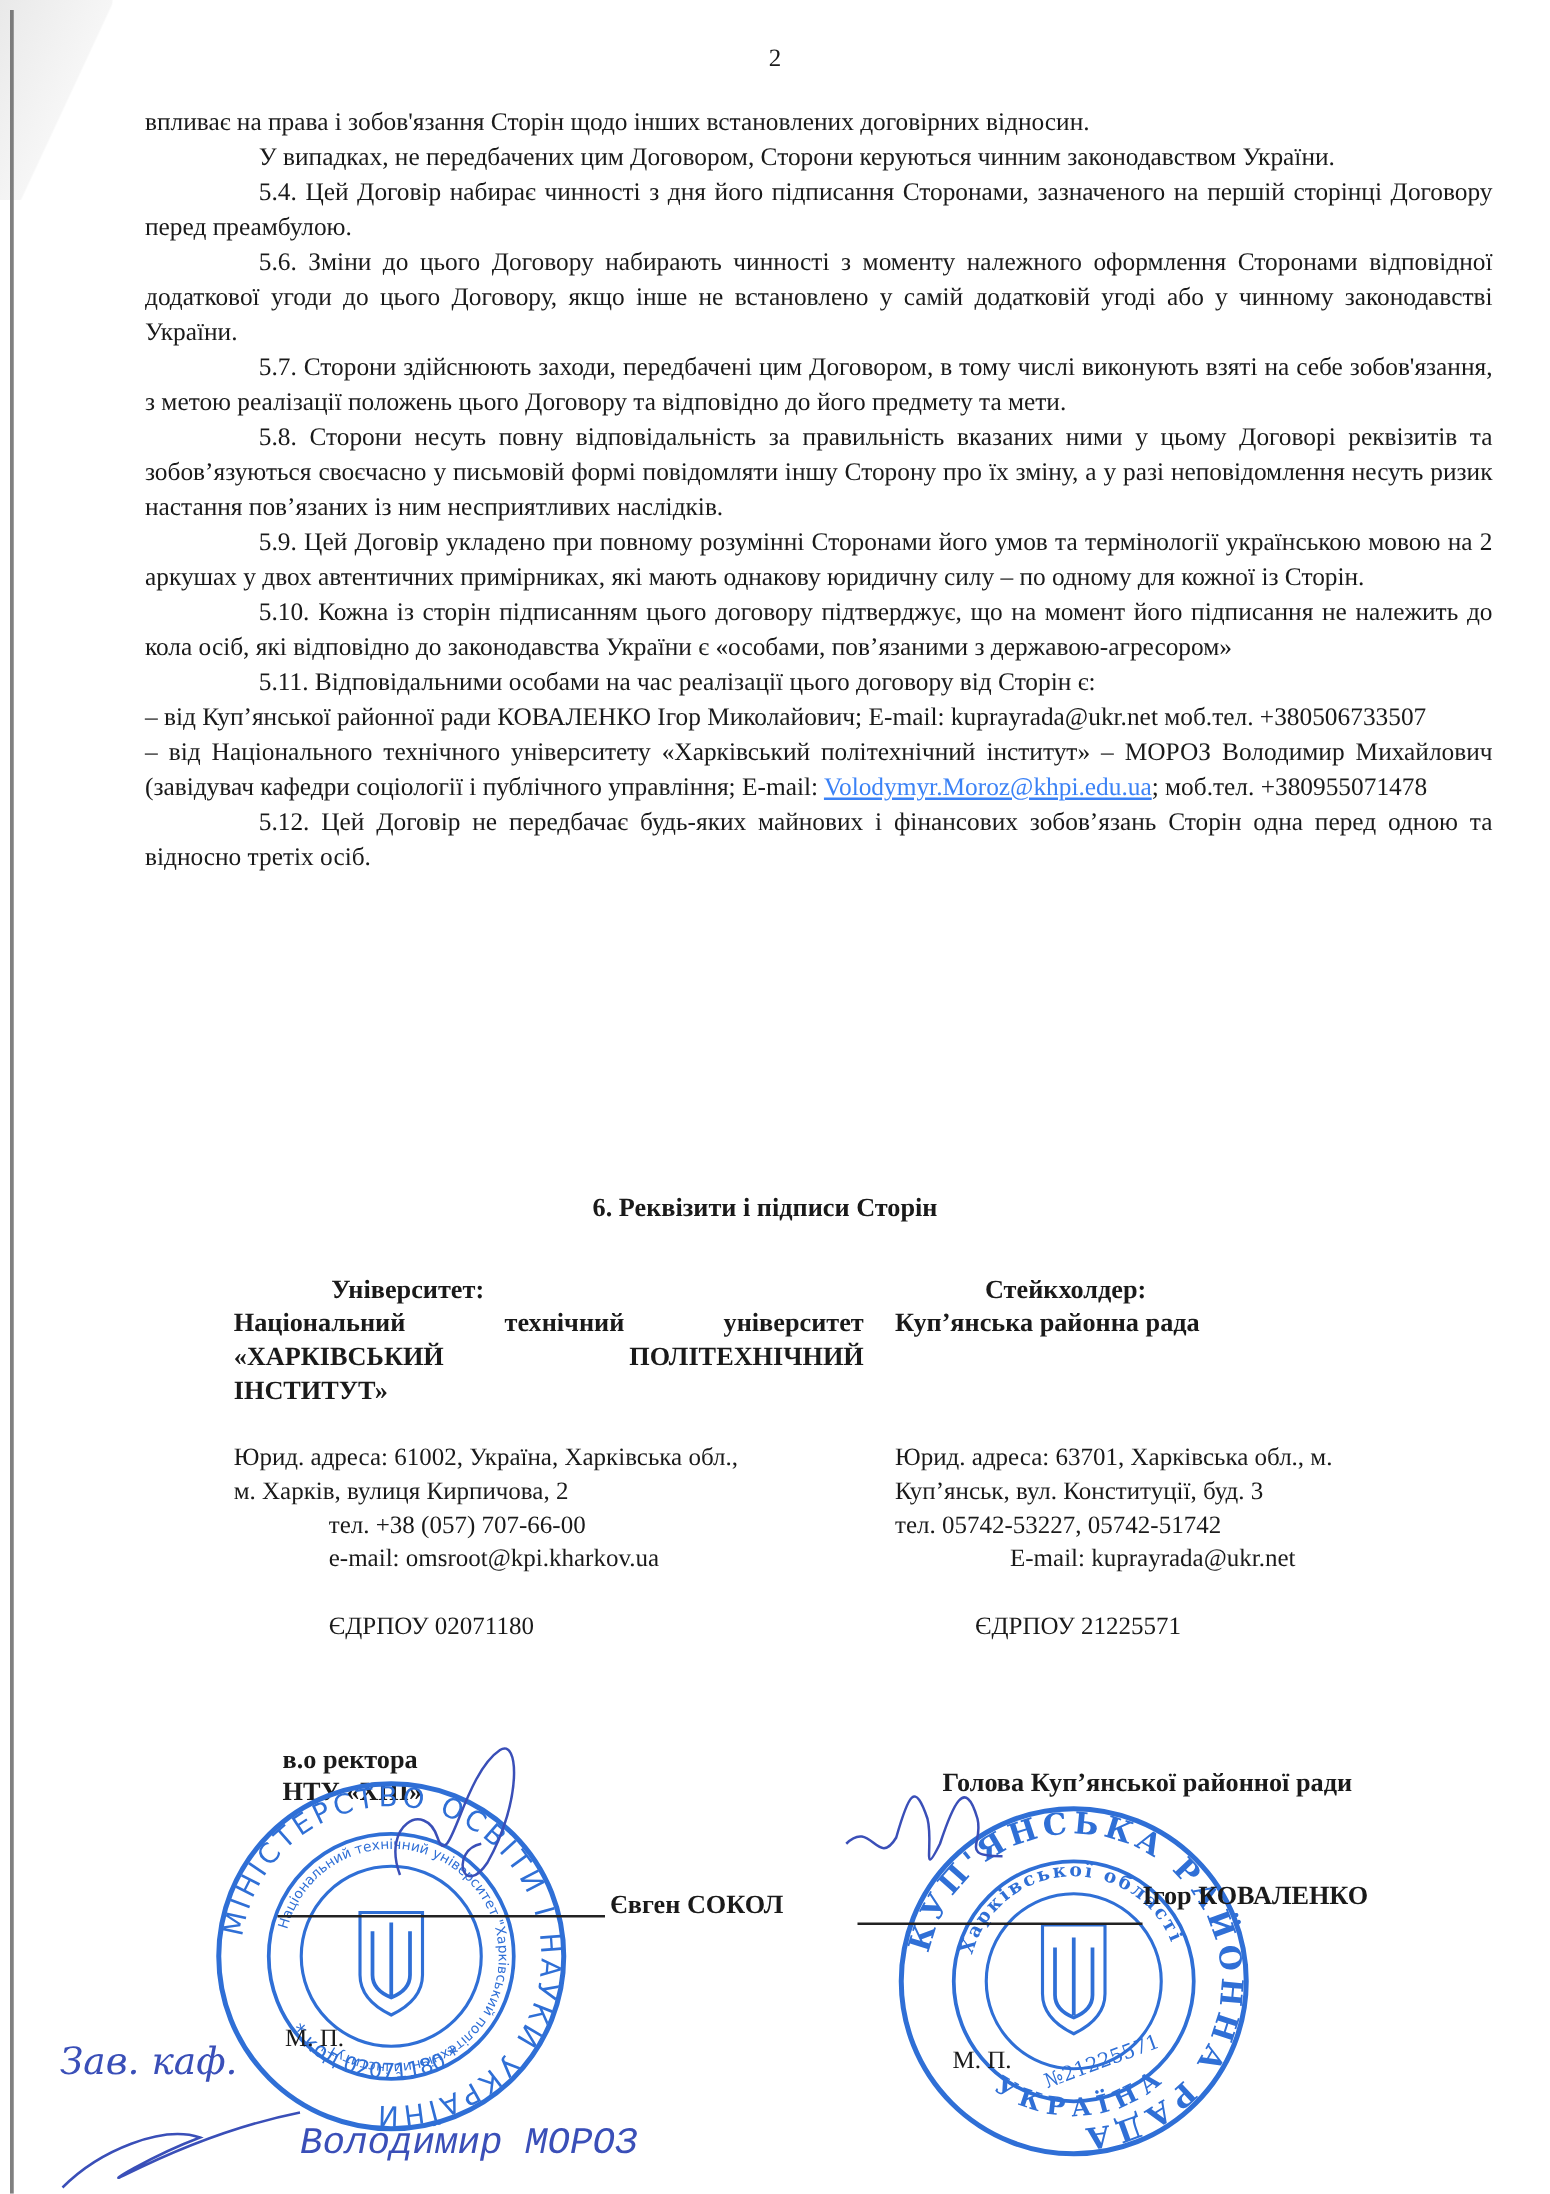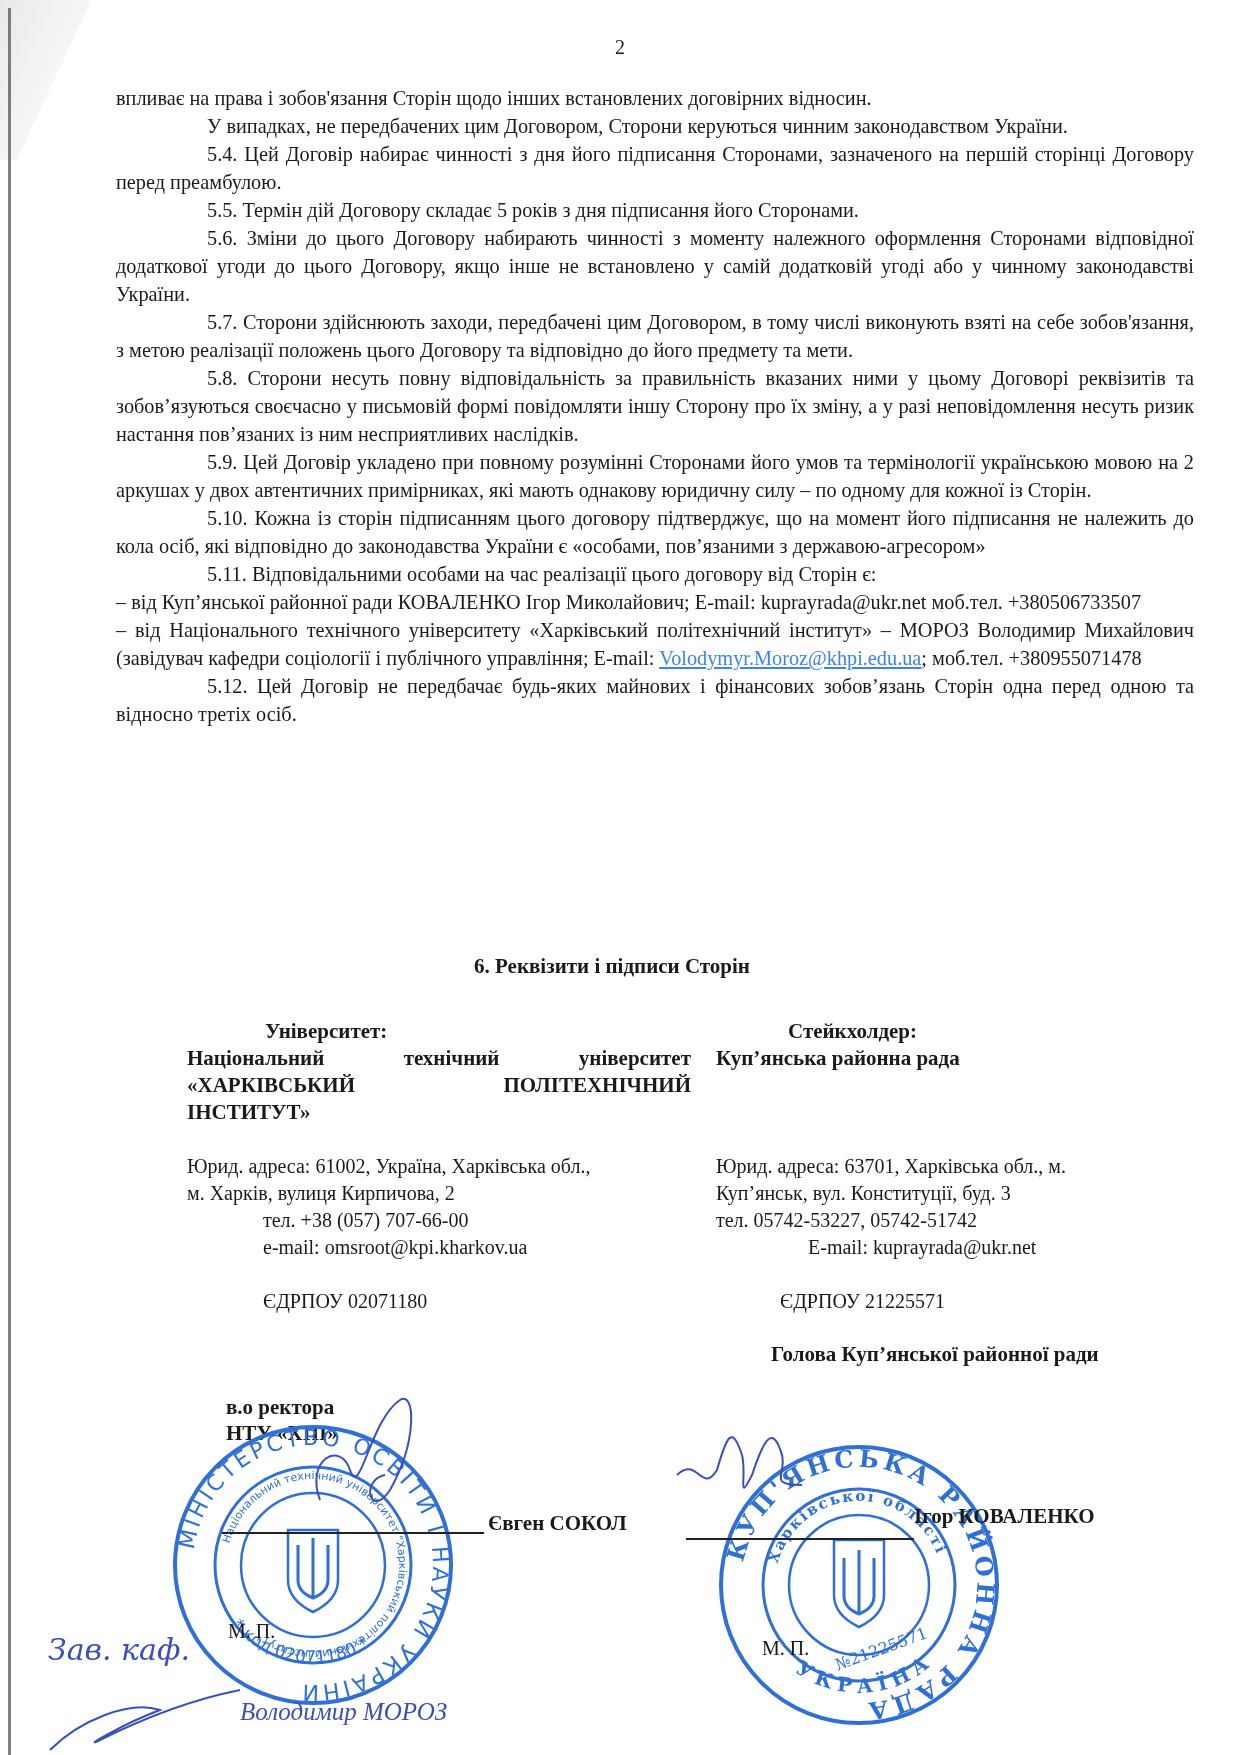--- a/index.html
+++ b/index.html
@@ -34,21 +34,20 @@
 
 <div class="scan-shadow"></div>
 <div class="scan-edge"></div>
 
 <div class="page-number">2</div>
 
 <div class="body-text">
   <p>впливає на права і зобов'язання Сторін щодо інших встановлених договірних відносин.</p>
   <p class="ind">У випадках, не передбачених цим Договором, Сторони керуються чинним законодавством України.</p>
   <p class="ind">5.4. Цей Договір набирає чинності з дня його підписання Сторонами, зазначеного на першій сторінці Договору перед преамбулою.</p>
-  <p class="ind">5.5. Термін дій Договору складає 5 років з дня підписання його Сторонами.</p>
   <p class="ind">5.6. Зміни до цього Договору набирають чинності з моменту належного оформлення Сторонами відповідної додаткової угоди до цього Договору, якщо інше не встановлено у самій додатковій угоді або у чинному законодавстві України.</p>
   <p class="ind">5.7. Сторони здійснюють заходи, передбачені цим Договором, в тому числі виконують взяті на себе зобов'язання, з метою реалізації положень цього Договору та відповідно до його предмету та мети.</p>
   <p class="ind">5.8. Сторони несуть повну відповідальність за правильність вказаних ними у цьому Договорі реквізитів та зобов’язуються своєчасно у письмовій формі повідомляти іншу Сторону про їх зміну, а у разі неповідомлення несуть ризик настання пов’язаних із ним несприятливих наслідків.</p>
   <p class="ind">5.9. Цей Договір укладено при повному розумінні Сторонами його умов та термінології українською мовою на 2 аркушах у двох автентичних примірниках, які мають однакову юридичну силу – по одному для кожної із Сторін.</p>
   <p class="ind">5.10. Кожна із сторін підписанням цього договору підтверджує, що на момент його підписання не належить до кола осіб, які відповідно до законодавства України є «особами, пов’язаними з державою-агресором»</p>
   <p class="ind">5.11. Відповідальними особами на час реалізації цього договору від Сторін є:</p>
   <p>– від Куп’янської районної ради КОВАЛЕНКО Ігор Миколайович; E-mail: kuprayrada@ukr.net моб.тел. +380506733507</p>
   <p><span>– від Національного технічного університету «Харківський політехнічний інститут» – МОРОЗ Володимир Михайлович (завідувач кафедри соціології і публічного управління; E-mail: </span><a class="email">Volodymyr.Moroz@khpi.edu.ua</a><span>; моб.тел. +380955071478</span></p>
   <p class="ind">5.12. Цей Договір не передбачає будь-яких майнових і фінансових зобов’язань Сторін одна перед одною та відносно третіх осіб.</p>
 </div>
@@ -120,21 +119,21 @@
 </svg>
 
 <div class="sign-line" style="left:222px; top:1532px; width:262px;"></div>
 <div class="sig-block" style="left:488px; top:1511px;">Євген СОКОЛ</div>
 <div class="mp" style="left:228px; top:1620px;">М. П.</div>
 
 <svg class="handwrite" style="left:300px; top:1380px;" width="120" height="150" viewBox="0 0 120 150">
   <path d="M20 120 C 5 80, 40 60, 50 90 C 60 120, 70 40, 100 20 C 115 10, 118 60, 90 110 C 70 140, 60 100, 85 95" fill="none" stroke="#3a4fb8" stroke-width="2"></path>
 </svg>
 
-<div class="sig-block" style="left:754px; top:1342px;margin-left:17px;">Голова Куп’янської районної ради</div>
+<div class="sig-block" style="left:754px; top:1414px;">Голова Куп’янської районної ради</div>
 
 <svg class="stamp" style="left:714px; top:1440px;" width="290" height="290" viewBox="0 0 290 290">
   <circle cx="145" cy="145" r="138" fill="none" stroke="#2f6fd6" stroke-width="4"></circle>
   <circle cx="145" cy="145" r="96" fill="none" stroke="#2f6fd6" stroke-width="3"></circle>
   <circle cx="145" cy="145" r="70" fill="none" stroke="#2f6fd6" stroke-width="2.5"></circle>
   <defs>
     <path id="sOuter" d="M 145 145 m -118 0 a 118 118 0 1 1 236 0 a 118 118 0 1 1 -236 0"></path>
     <path id="sInner" d="M 145 145 m -84 0 a 84 84 0 1 1 168 0"></path>
     <path id="sBottom" d="M 40 170 A 108 108 0 0 0 250 170"></path>
   </defs>
@@ -156,16 +155,16 @@
 
 <svg class="handwrite" style="left:672px; top:1415px;" width="140" height="100" viewBox="0 0 140 100">
   <path d="M5 60 C 25 40, 30 80, 45 55 C 55 20, 60 10, 70 40 C 75 60, 65 90, 80 60 C 90 30, 100 5, 110 40 C 115 60, 95 70, 130 70" fill="none" stroke="#3a4fb8" stroke-width="2"></path>
 </svg>
 
 <div class="sign-line" style="left:686px; top:1538px; width:228px;"></div>
 <div class="sig-block" style="left:914px; top:1504px;">Ігор КОВАЛЕНКО</div>
 <div class="mp" style="left:762px; top:1637px;">М. П.</div>
 
 <div class="handwrite" style="left:48px; top:1632px; font-family:'DejaVu Serif', serif; font-style:italic; font-size:30px; color:#3a4fb8;">Зав. каф.</div>
-<div class="handwrite" style="left:240px; top:1698px; font-family:Liberation Serif, serif; font-style:italic; font-size:25px; color:#3a4fb8;">Володимир МОРОЗ</div>
+<div class="handwrite" style="left:240px; top:1698px; font-family:Liberation Mono, monospace; font-style:italic; font-size:30px; color:#3a4fb8;">Володимир МОРОЗ</div>
 <svg class="handwrite" style="left:40px; top:1680px;" width="220" height="75" viewBox="0 0 220 75">
   <path d="M10 70 C 40 40, 90 20, 120 30 C 80 45, 40 70, 60 60 C 100 40, 150 20, 200 10" fill="none" stroke="#3a4fb8" stroke-width="2"></path>
 </svg>
 
 </body></html>

